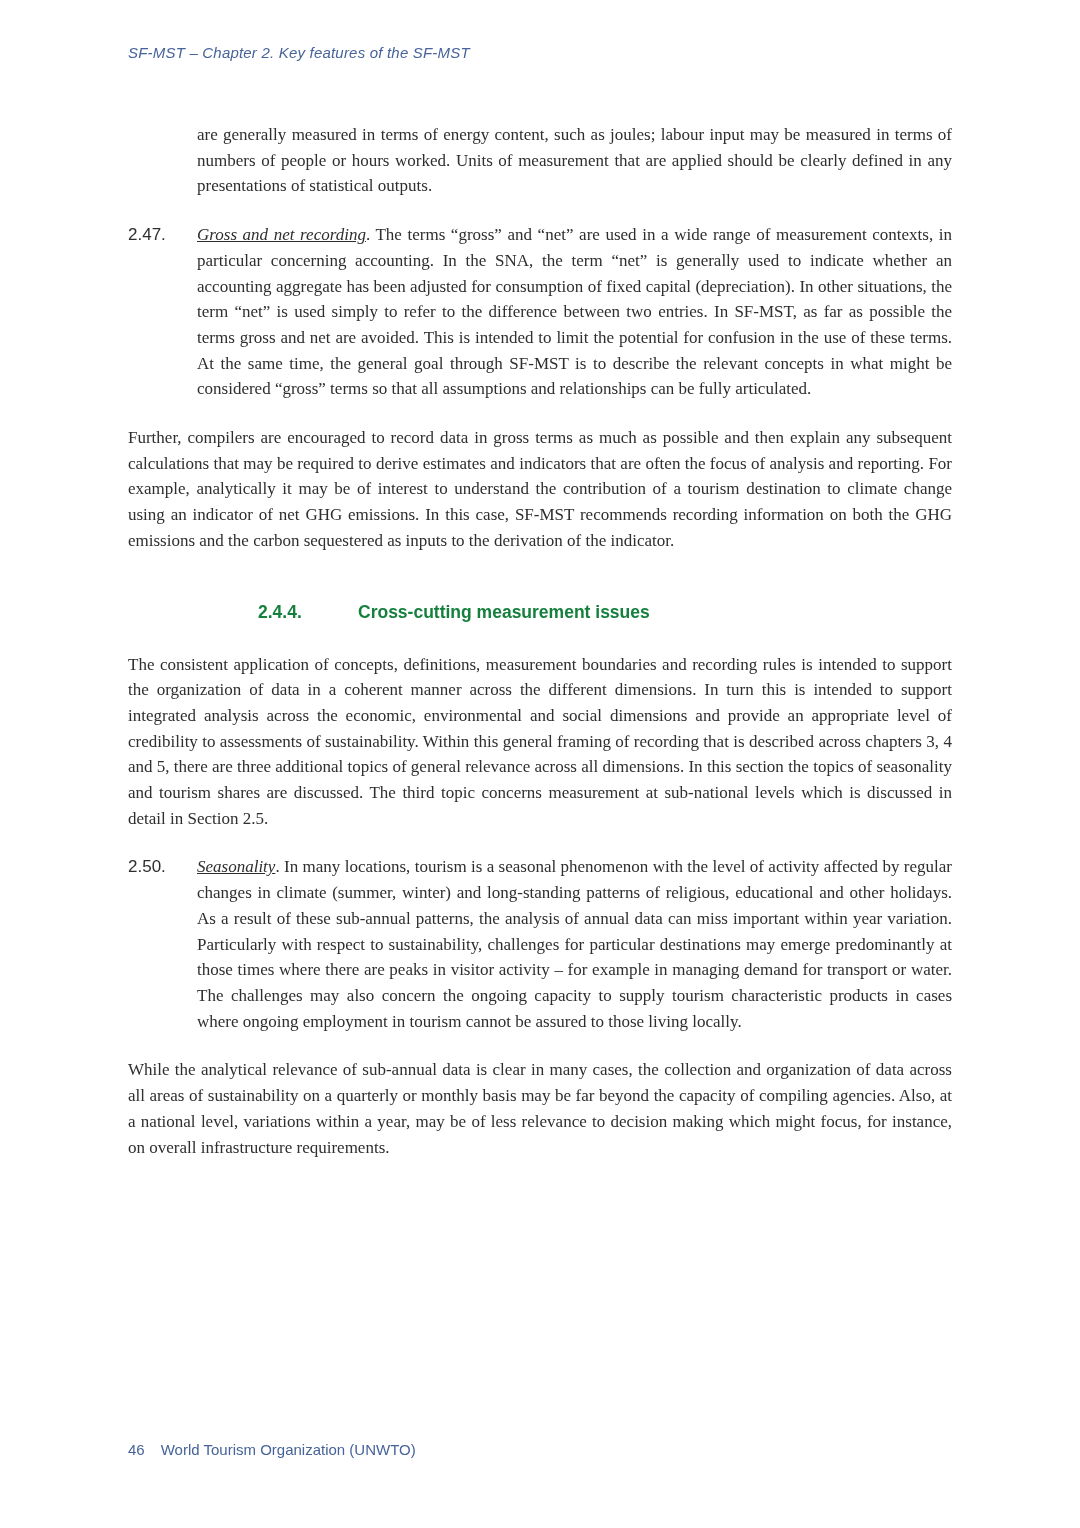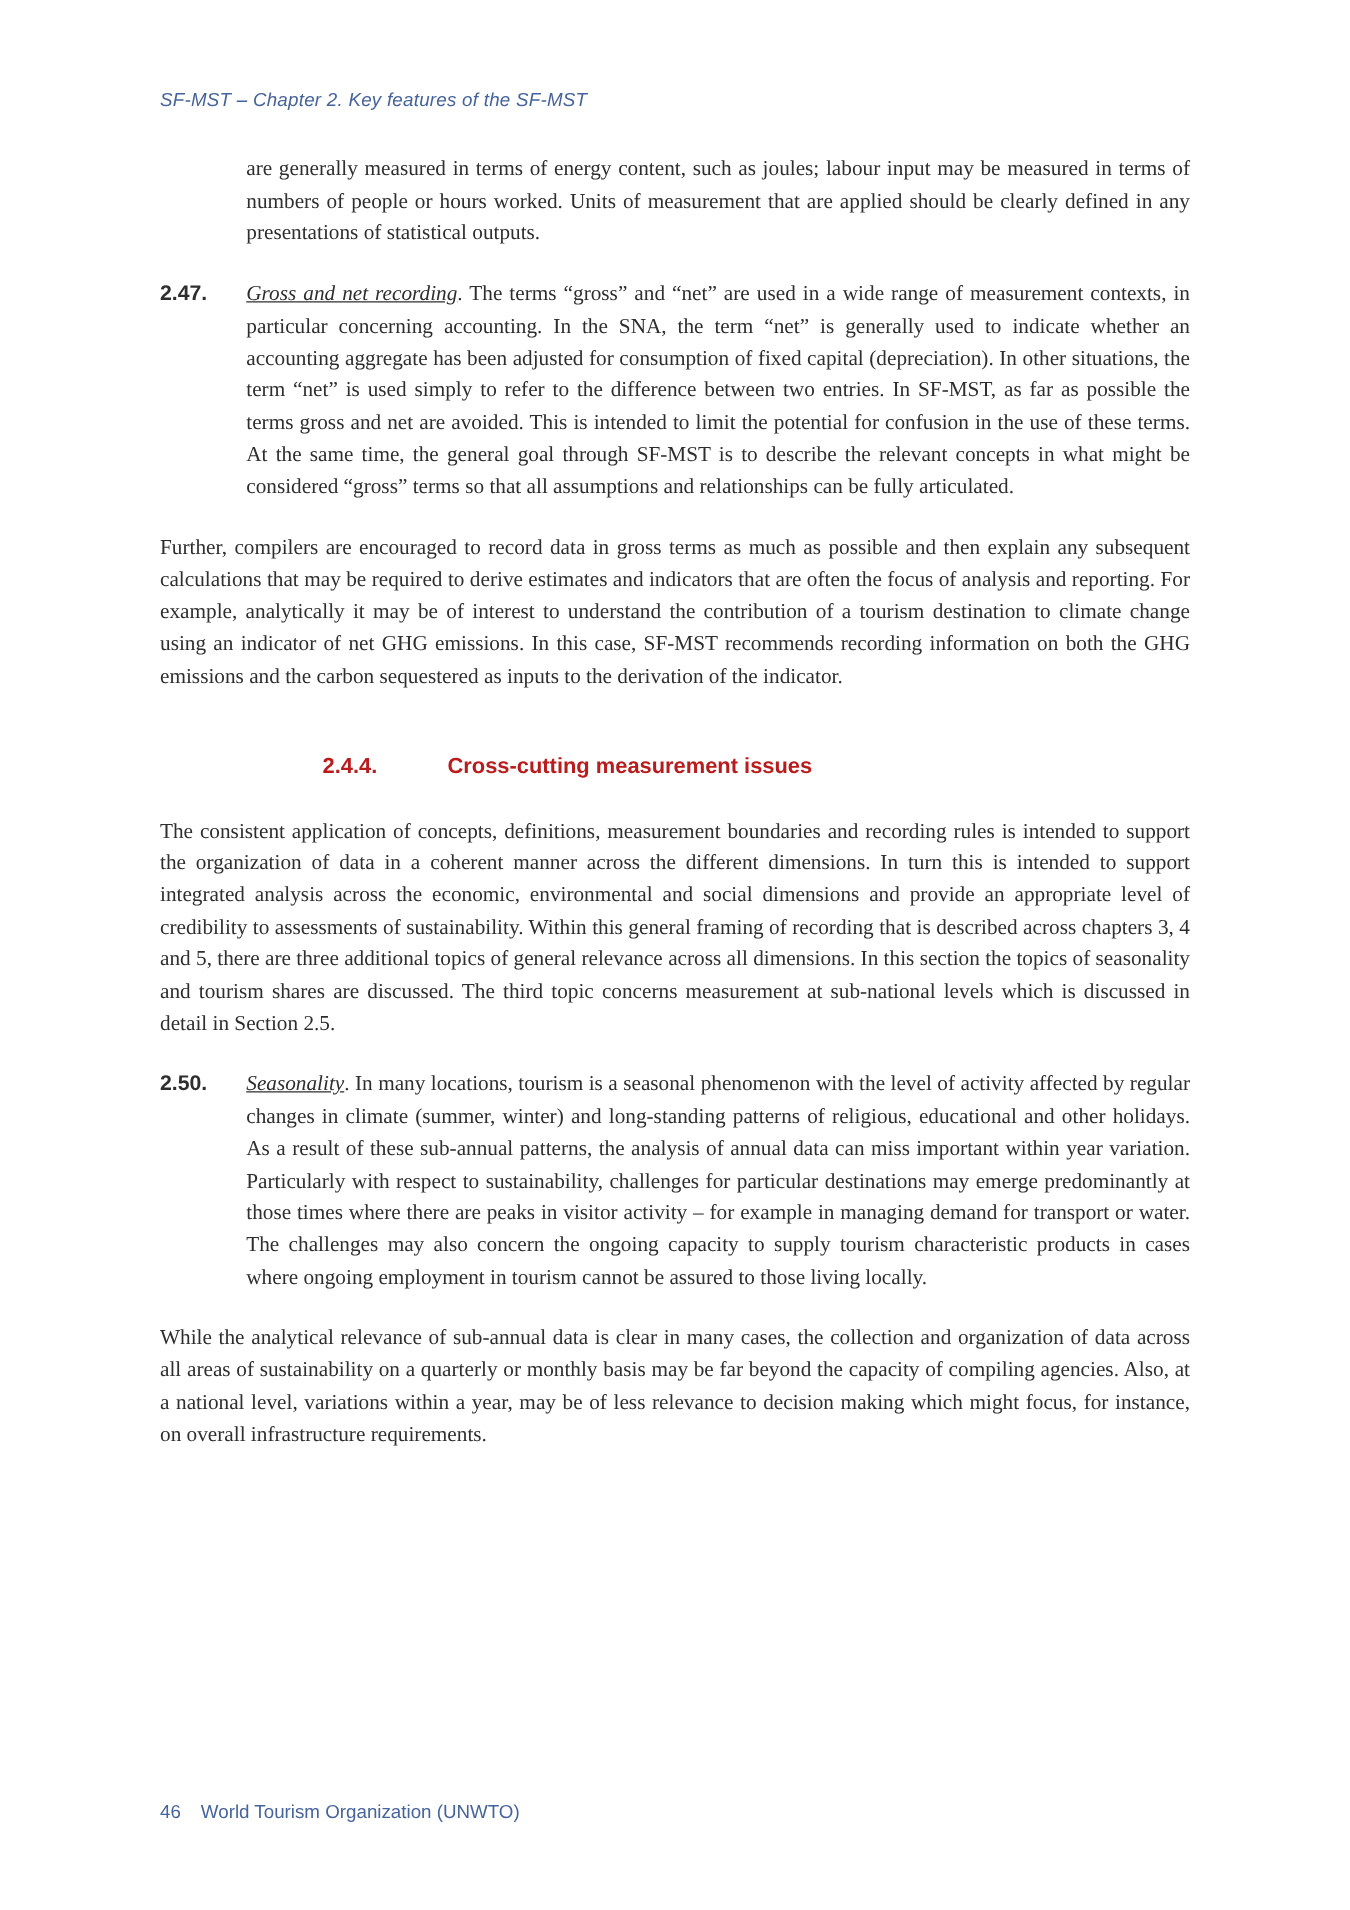--- a/index.html
+++ b/index.html
@@ -11,21 +11,21 @@
     position: relative;
     width: 1080px;
     height: 1528px;
     background: #ffffff;
     font-family: "Liberation Sans", "DejaVu Sans", sans-serif;
     color: #2e2e2e;
     overflow: hidden;
   }
   .running-header {
     position: absolute;
-    top: 72px;
+    top: 44px;
     left: 128px;
     right: 128px;
     font-size: 15px;
     font-style: italic;
     color: #46639b;
     letter-spacing: 0.2px;
   }
   .content {
     position: absolute;
     top: 122px;
@@ -34,37 +34,36 @@
   }
   .para {
     display: flex;
     margin-bottom: 23px;
     font-size: 17px;
     line-height: 25.7px;
   }
   .para-num {
     flex: 0 0 69px;
     text-align: left;
-    font-weight: bold;
   }
   .para-body {
     flex: 1 1 auto;
     text-align: justify;
     font-family: Liberation Serif, serif;
   }
   .lead-in {
     font-style: italic;
     text-decoration: underline;
   }
   .section-heading {
     margin: 45px 0 27px 0;
     padding-left: 130px;
     font-size: 17.5px;
     font-weight: bold;
-    color: #b91c1c;
+    color: #15803d;
     line-height: 26px;
   }
   .sh-num {
     display: inline-block;
     width: 100px;
   }
   .page-footer {
     position: absolute;
     top: 1441px;
     left: 128px;

